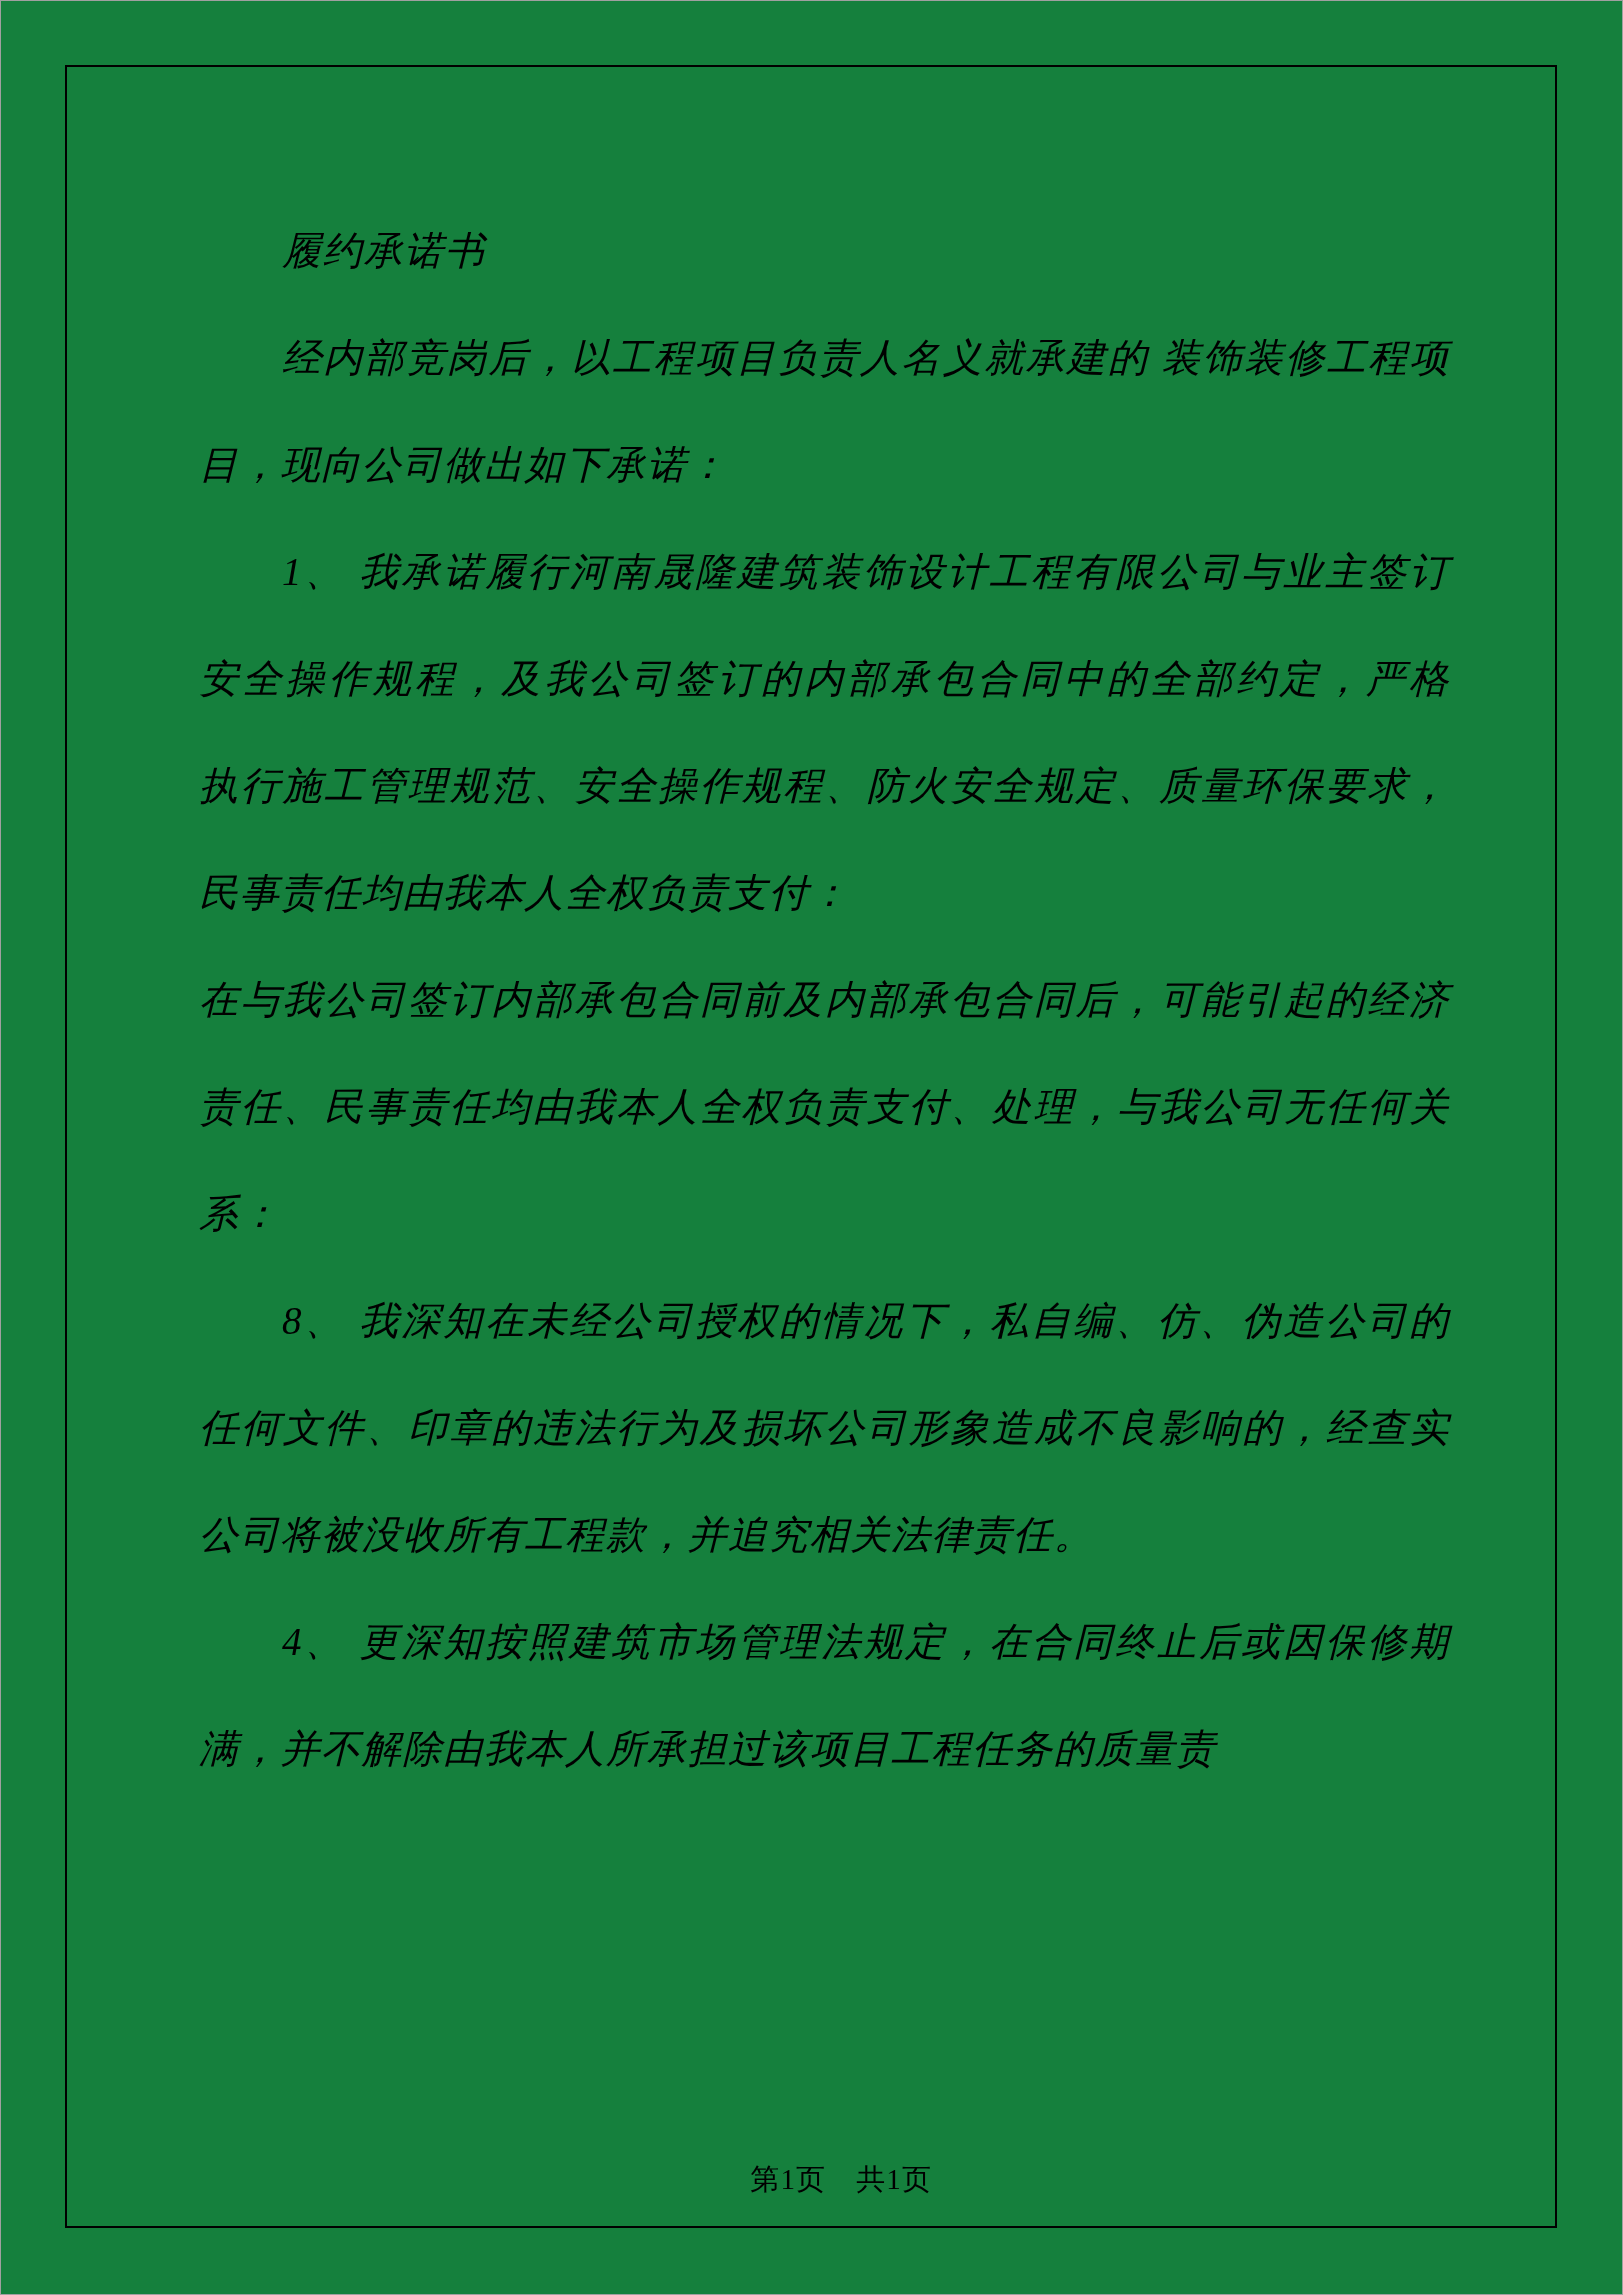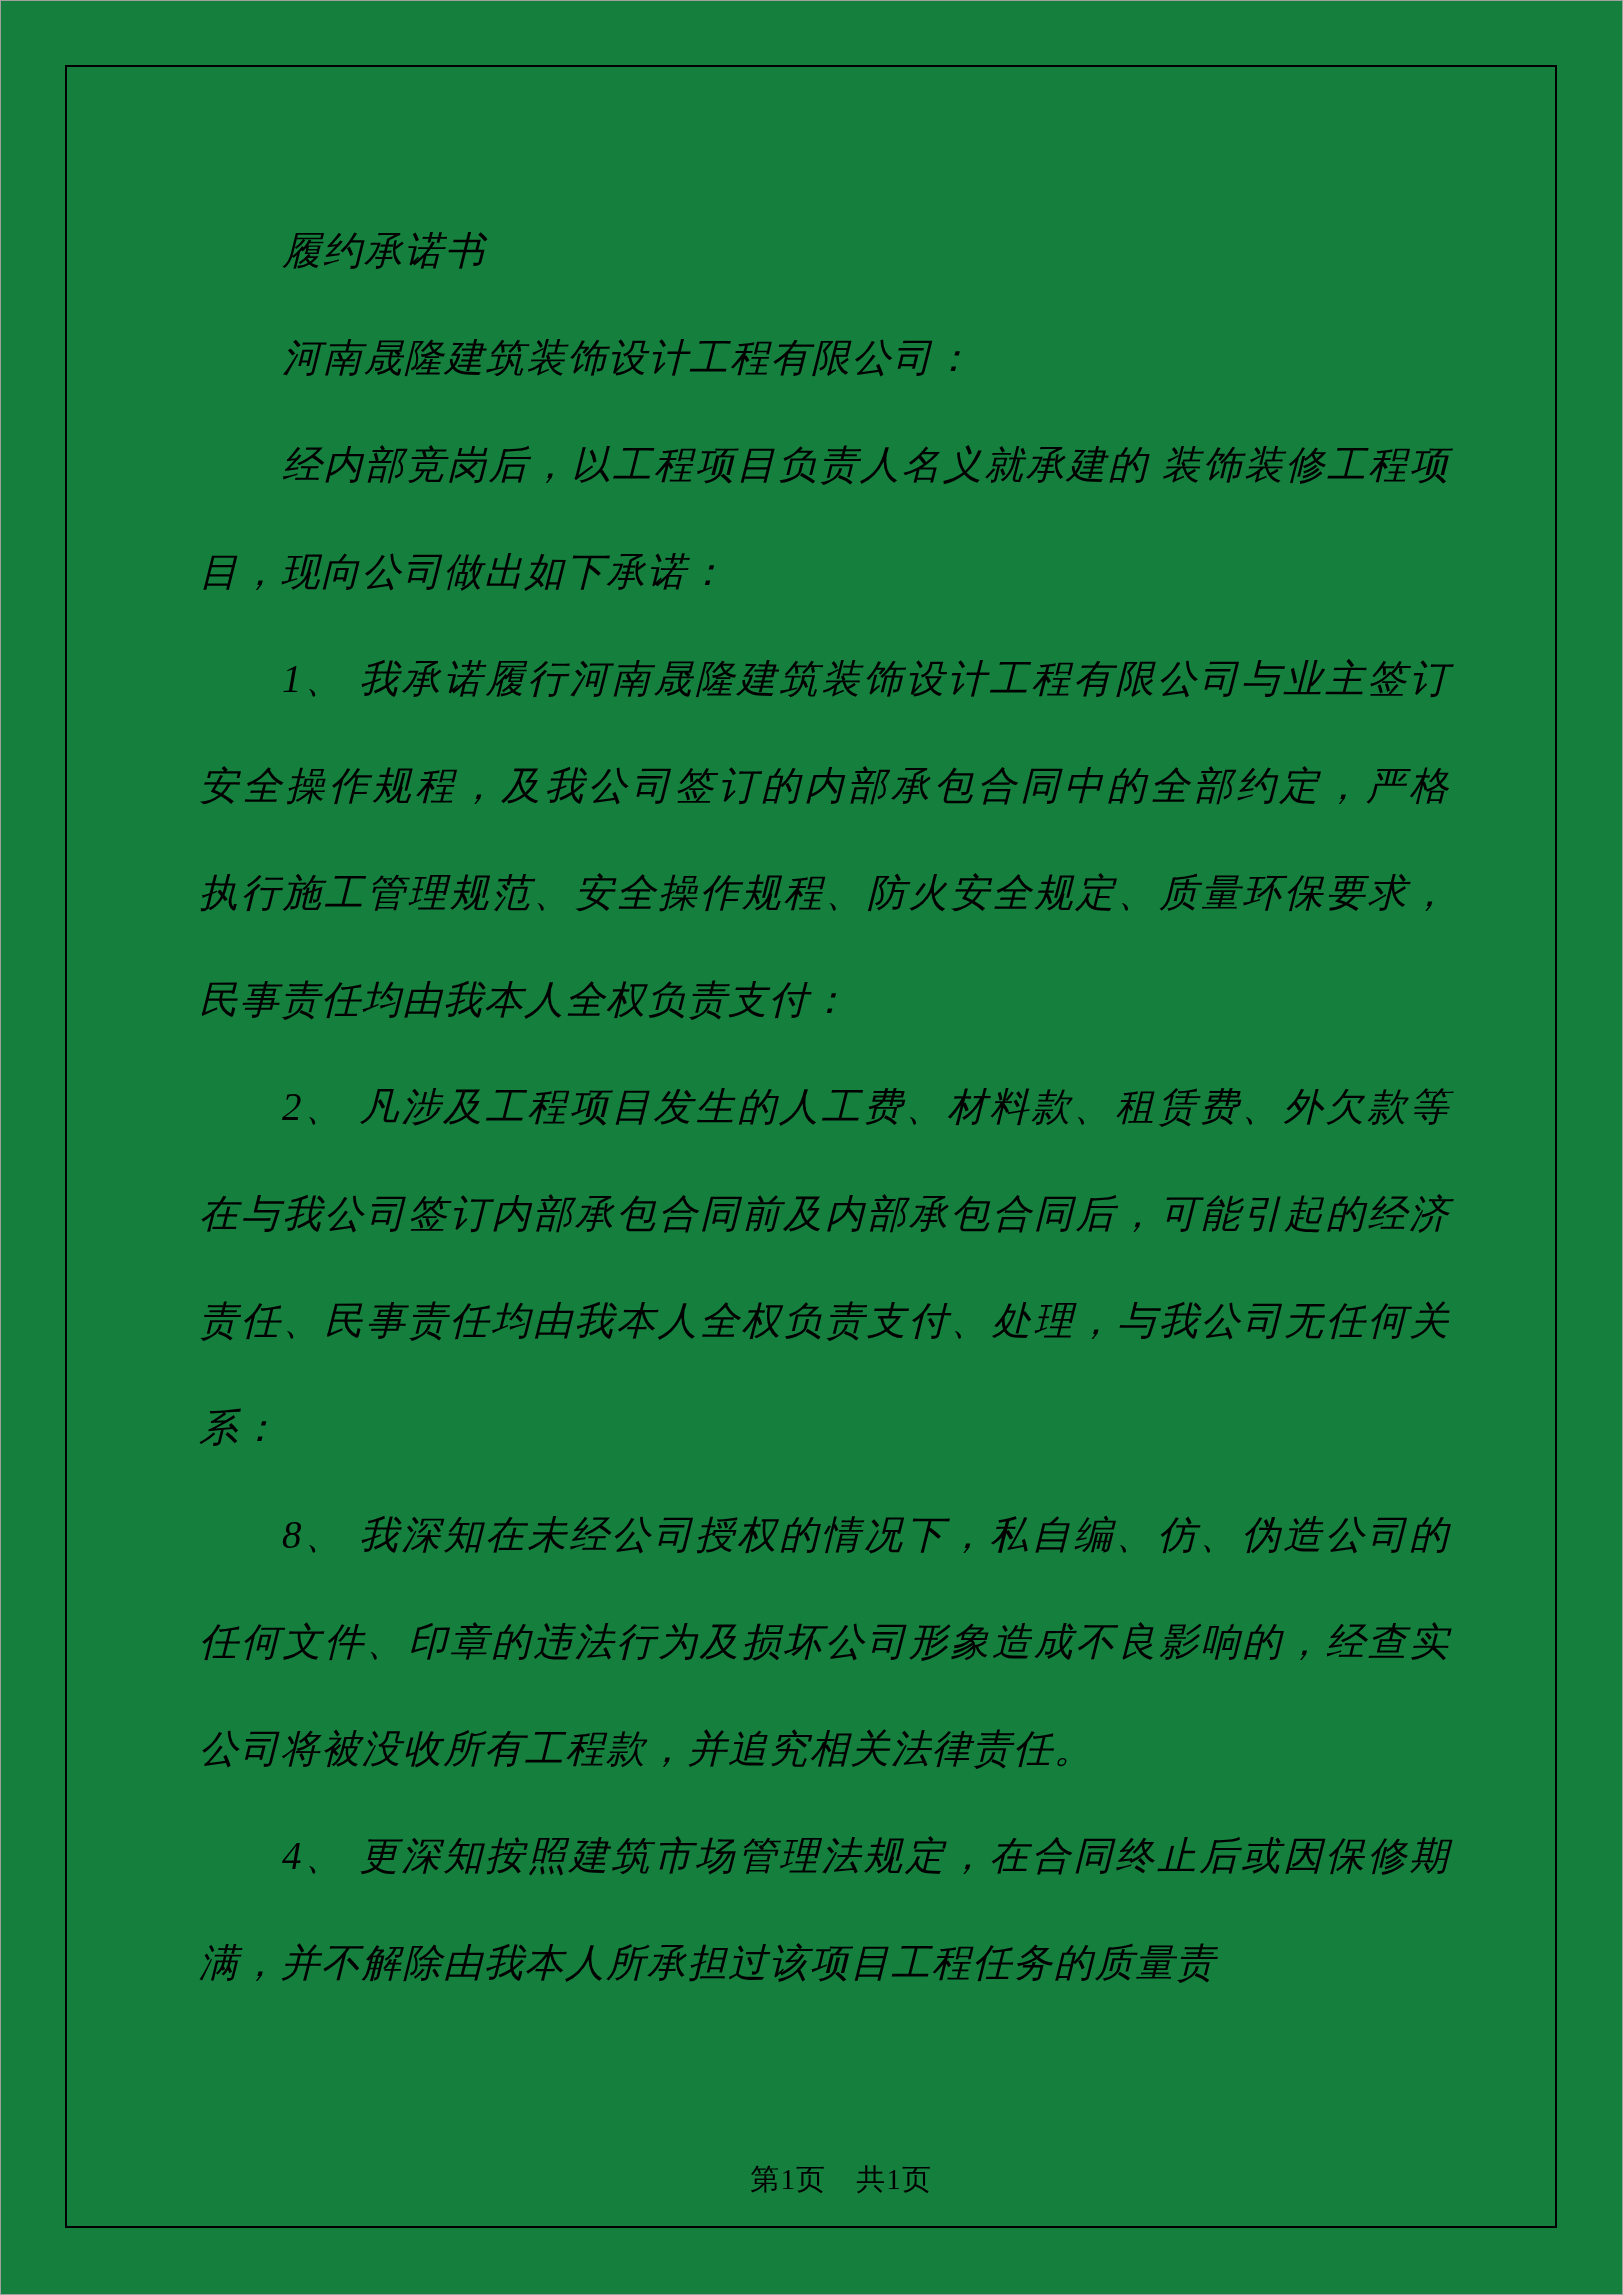--- a/index.html
+++ b/index.html
@@ -64,28 +64,26 @@
   }
 </style>
 </head>
 <body>
 
 <div class="page">
   <div class="border-frame"></div>
 
   <div class="content">
     <div class="line indent">履约承诺书</div>
-    <div class="line indent">河南晟隆建筑装饰设计工程有限公司：</div>
     <div class="line indent just">经内部竞岗后，以工程项目负责人名义就承建的 装饰装修工程项</div>
     <div class="line">目，现向公司做出如下承诺：</div>
     <div class="line indent just">1、 我承诺履行河南晟隆建筑装饰设计工程有限公司与业主签订</div>
     <div class="line just">安全操作规程，及我公司签订的内部承包合同中的全部约定，严格</div>
     <div class="line just">执行施工管理规范、安全操作规程、防火安全规定、质量环保要求，</div>
     <div class="line">民事责任均由我本人全权负责支付：</div>
-    <div class="line indent just">2、 凡涉及工程项目发生的人工费、材料款、租赁费、外欠款等</div>
     <div class="line just">在与我公司签订内部承包合同前及内部承包合同后，可能引起的经济</div>
     <div class="line just">责任、民事责任均由我本人全权负责支付、处理，与我公司无任何关</div>
     <div class="line">系：</div>
     <div class="line indent just">8、 我深知在未经公司授权的情况下，私自编、仿、伪造公司的</div>
     <div class="line just">任何文件、印章的违法行为及损坏公司形象造成不良影响的，经查实</div>
     <div class="line">公司将被没收所有工程款，并追究相关法律责任。</div>
     <div class="line indent just">4、 更深知按照建筑市场管理法规定，在合同终止后或因保修期</div>
     <div class="line">满，并不解除由我本人所承担过该项目工程任务的质量责</div>
   </div>
 

